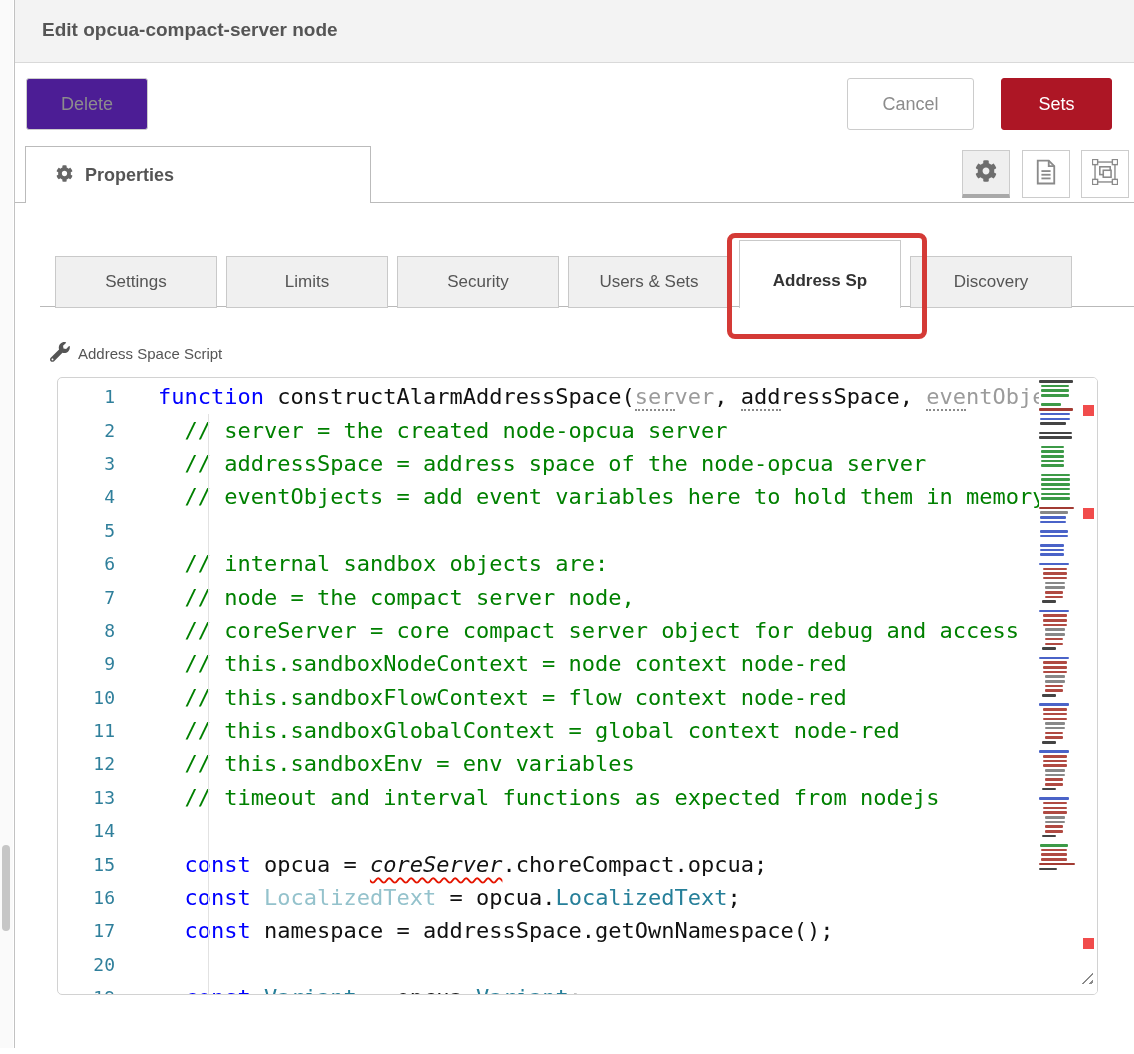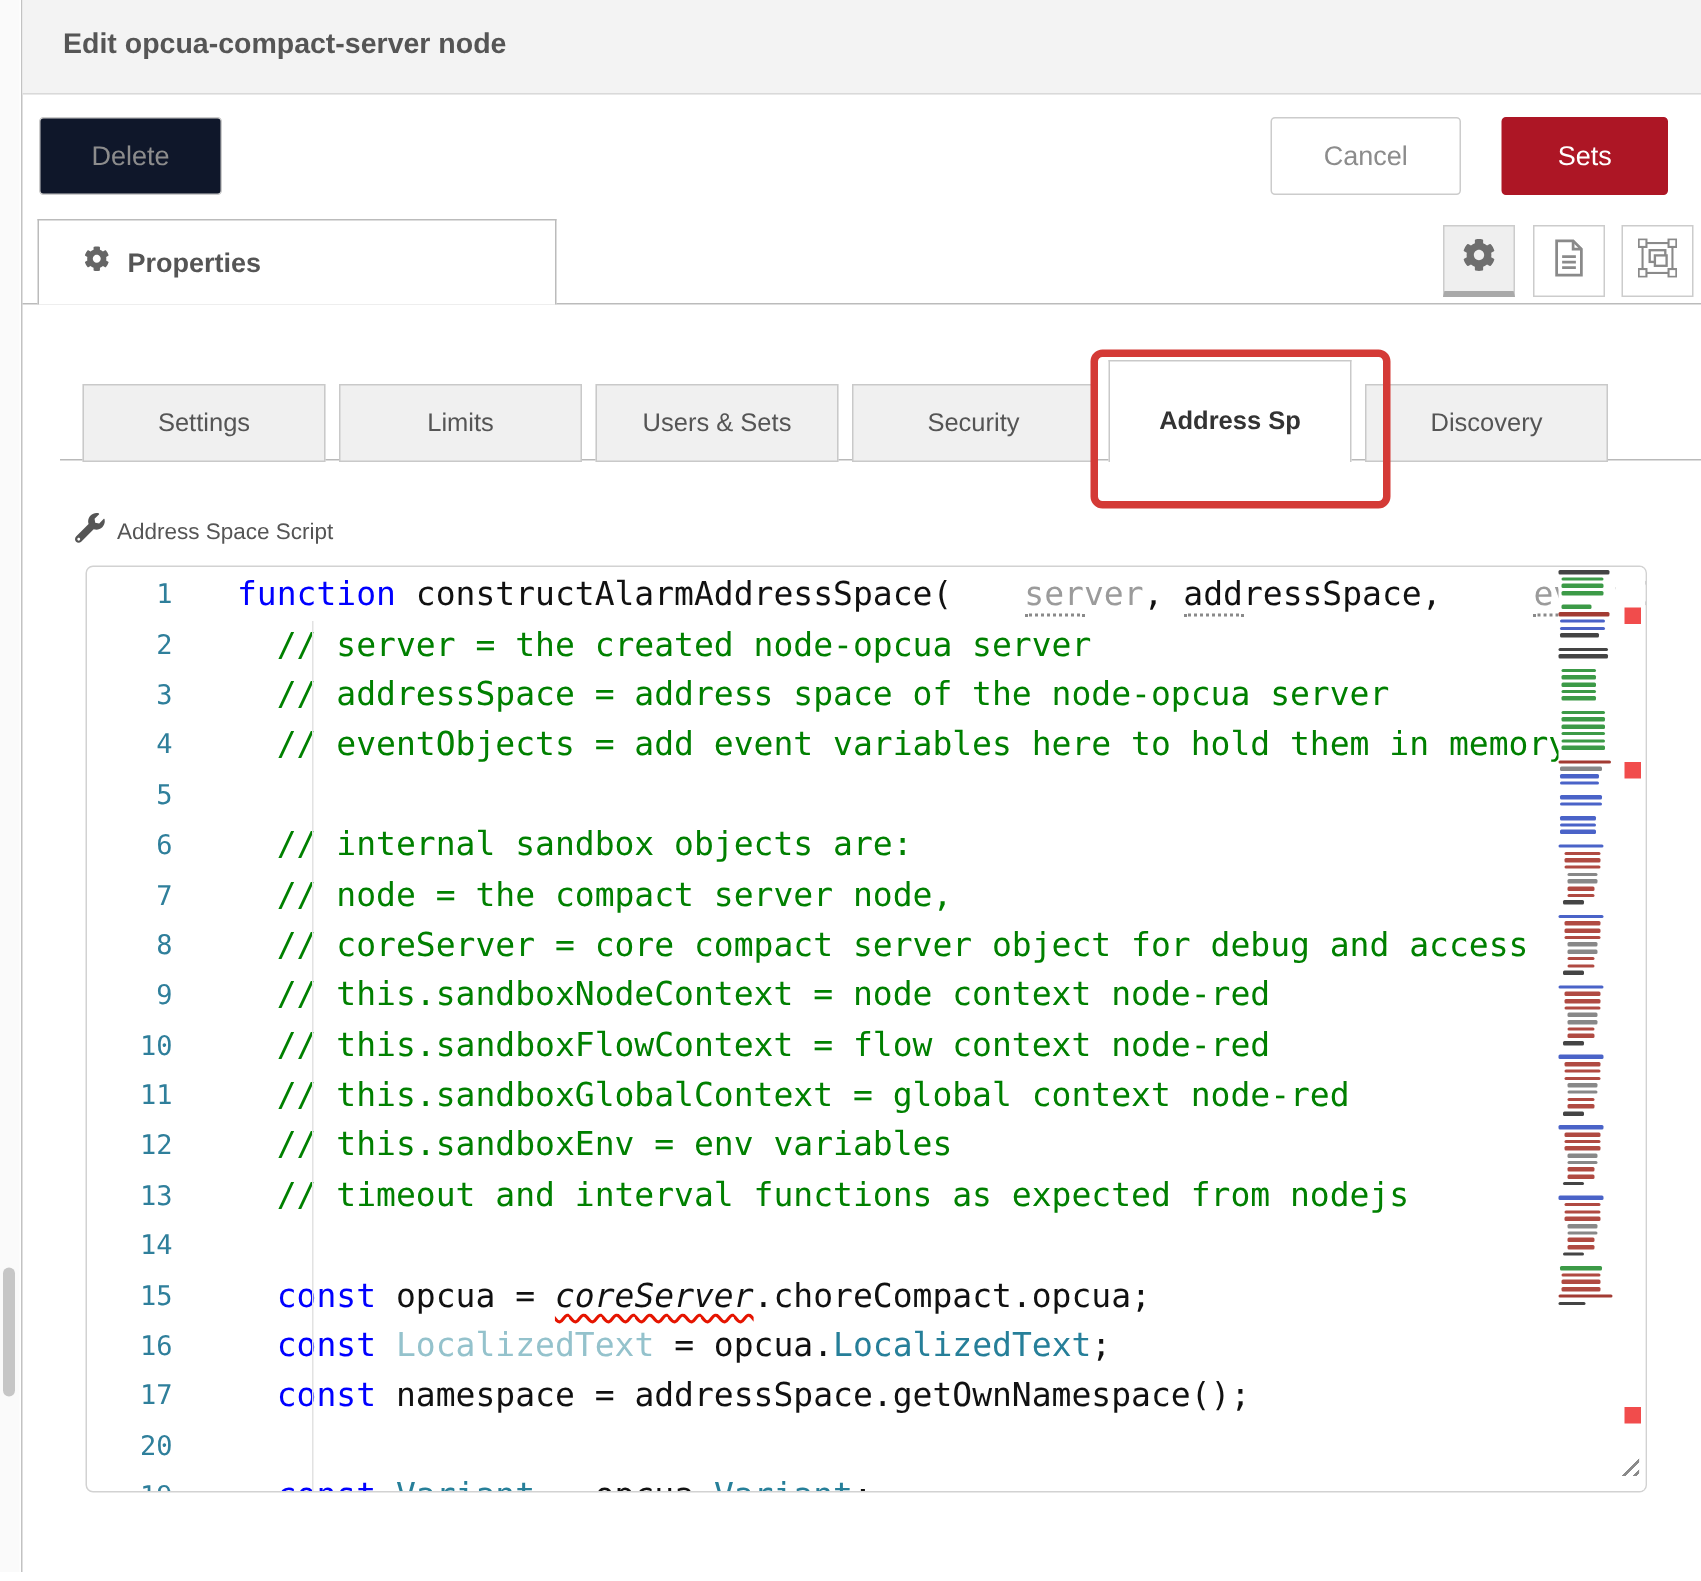--- a/index.html
+++ b/index.html
@@ -11,21 +11,21 @@
   .lscroll-track{position:absolute;left:0;top:0;bottom:0;width:13px;background:#fafafa;}
   .lscroll-thumb{position:absolute;left:2px;top:845px;width:8px;height:86px;background:#c6c6c6;border-radius:4px;}
 
   
   .hdr{position:absolute;left:15px;right:0;top:0;height:62px;background:#f3f3f3;border-bottom:1px solid #d9d9d9;}
   .hdr-title{position:absolute;left:27px;top:19px;font-size:19px;font-weight:bold;color:#555;}
 
   
   .btn{position:absolute;top:78px;height:52px;border-radius:3px;font-size:18px;display:flex;
        align-items:center;justify-content:center;cursor:pointer;box-sizing:border-box;}
-  .btn-delete{left:26px;width:122px;background:#0f172a;border:1px solid #ccc;color:#8c8c8c;}
+  .btn-delete{left:26px;width:122px;background:#4c1d95;border:1px solid #ccc;color:#8c8c8c;}
   .btn-cancel{left:847px;width:127px;background:#fff;border:1px solid #ccc;color:#8c8c8c;}
   .btn-done{left:1001px;width:111px;background:#ad1625;border:1px solid #ad1625;color:#fff;}
 
   
   .props-line{position:absolute;left:15px;right:0;top:202px;height:1px;background:#bbb;}
   .props-tab{position:absolute;left:25px;top:146px;width:346px;height:57px;background:#fff;
              border:1px solid #bbb;border-bottom:none;box-sizing:border-box;z-index:2;
              display:flex;align-items:center;padding-left:30px;}
   .props-tab svg{margin-right:12px;}
   .props-label{font-size:18px;font-weight:bold;color:#555;}
@@ -58,21 +58,21 @@
   .ln{width:57px;text-align:right;font-family:"DejaVu Sans Mono", monospace;font-size:18px;color:#2f7f9b;flex:none;}
   .ctext{padding-left:43px;font-family:"DejaVu Sans Mono", monospace;font-size:22px;color:#111;flex:none;}
   .indent-guide{position:absolute;left:150px;top:36px;bottom:0;width:1px;background:#e2e2e2;z-index:1;}
 
   .tk-kw{color:#0000ff;}
   .tk-cm{color:#008000;}
   .tk-tx{color:#111;}
   .tk-ty{color:#267f99;}
   .tk-tyf{color:#94c2cc;}
   .tk-pg{color:#9b9b9b;}
-  .tk-pgd{color:#9b9b9b;border-bottom:2px dotted #8a8a8a;margin-left:48px;}
+  .tk-pgd{color:#9b9b9b;border-bottom:2px dotted #8a8a8a;}
   .tk-pxd{color:#111;border-bottom:2px dotted #8a8a8a;}
   .tk-err{color:#111;text-decoration:underline wavy #e51400 1.5px;text-underline-offset:5px;font-style:italic;}
 
   
   .minimap{position:absolute;top:2px;right:20px;width:38px;bottom:0;background:#fff;z-index:4;}
   .mm-row{height:4.7px;}
   .mm-bar{height:2.6px;border-radius:1px;}
   .overview{position:absolute;top:0;right:0;width:20px;bottom:0;background:#fff;z-index:4;}
   .ov-marker{position:absolute;right:3px;width:11px;height:11px;background:#f14c4c;}
   .resize-grip{position:absolute;right:4px;bottom:10px;width:13px;height:13px;z-index:5;cursor:nwse-resize;
@@ -135,22 +135,22 @@
         <rect x="9" y="9" width="12" height="9" fill="none" stroke="#8a8a8a" stroke-width="1.8"></rect>
         <rect x="13" y="13" width="9" height="8" fill="#fff" stroke="#8a8a8a" stroke-width="1.8"></rect>
       </svg>
     </span>
   </div>
 
   <div class="tabs-underline"></div>
   <div class="tabs-row" id="tabs-row">
       <div class="ntab">Settings</div>
       <div class="ntab">Limits</div>
+      <div class="ntab">Security</div>
       <div class="ntab">Users &amp; Sets</div>
-      <div class="ntab">Security</div>
       <div class="ntab active">Address Sp</div>
       <div class="ntab">Discovery</div>
     </div>
   <div class="annotation-box"></div>
 
   <div class="section-label">
     <span>
       <svg width="20" height="20" viewBox="0 0 512 512" fill="#555">
           <path d="M507.7 109.1c-2.2-9-13.5-12.1-20.1-5.5l-74.4 74.4-67.9-11.3L334 98.8l74.4-74.4c6.6-6.6 3.4-17.9-5.7-20.2-47.4-11.7-99.6.9-136.6 37.9-39.7 39.7-51 97.1-34.1 147.2L18.1 402.8c-24.1 24.1-24.1 63.3 0 87.4 24.1 24.1 63.3 24.1 87.4 0l213.3-213.3c50.1 16.9 107.5 5.6 147.2-34.1 37.1-37.1 49.7-89.3 37.7-133.7zM64 472c-13.2 0-24-10.8-24-24 0-13.3 10.7-24 24-24s24 10.7 24 24c0 13.2-10.7 24-24 24z"></path>
         </svg>

